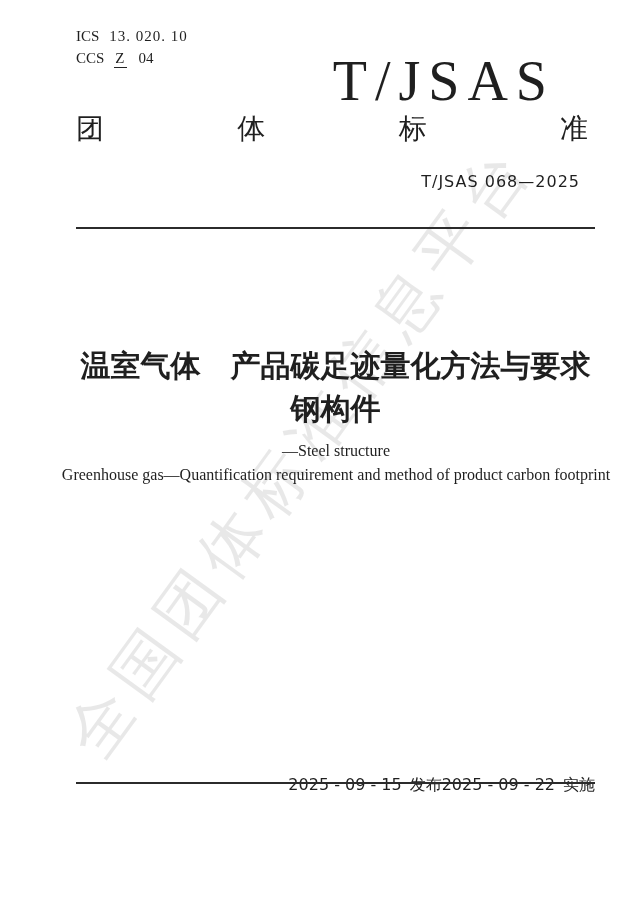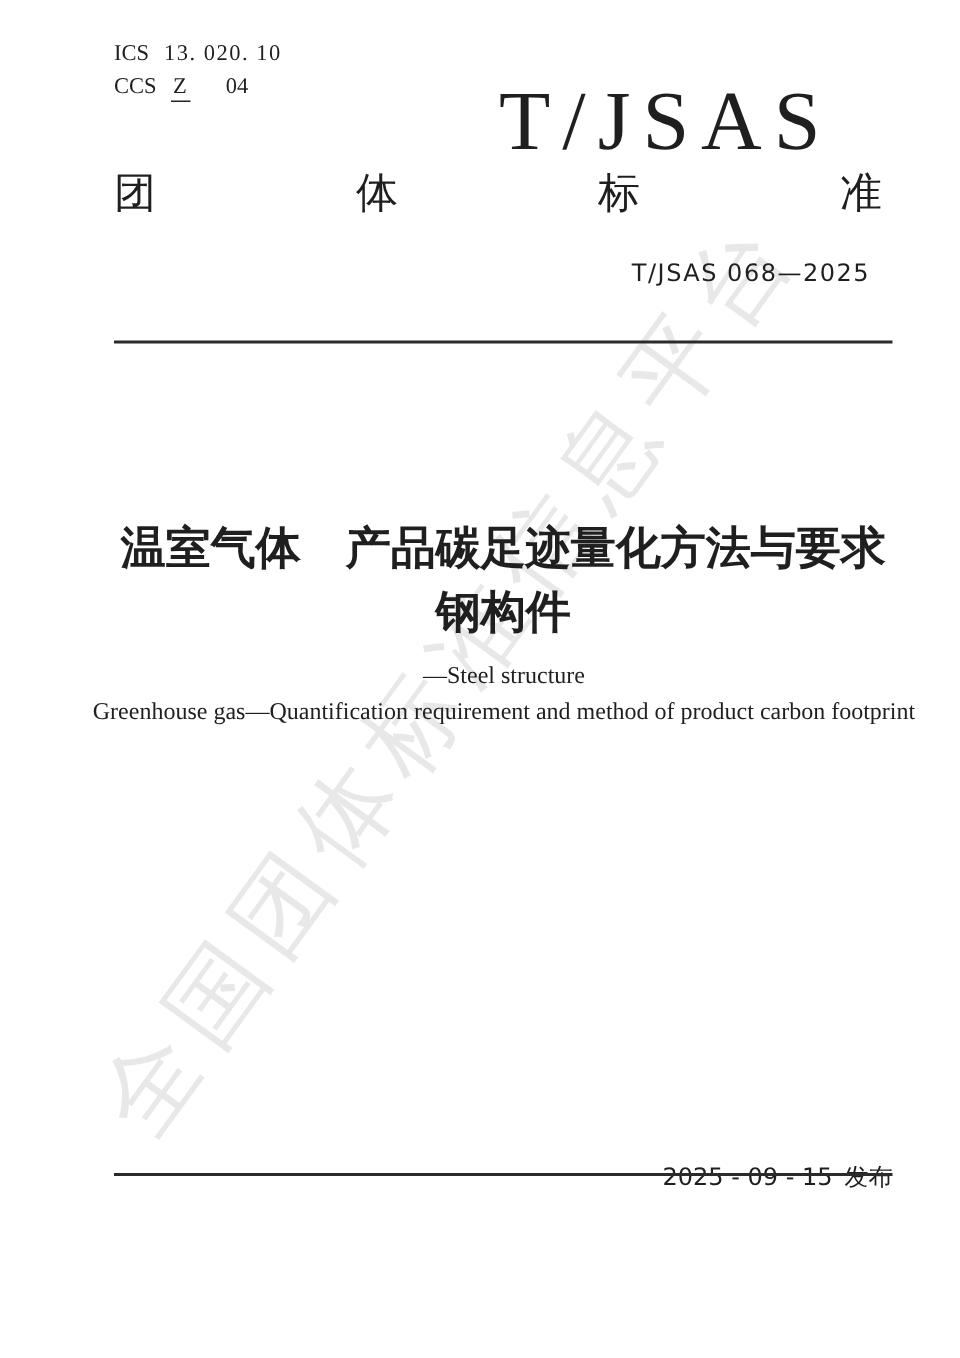--- a/index.html
+++ b/index.html
@@ -31,21 +31,21 @@
   .content { position:absolute; inset:0; z-index:1; }
 
   
   .ics-block {
     position:absolute; left:76px; top:25px;
     font-size:15px; line-height:22px;
     font-family:"Liberation Serif", serif;
   }
   .ics-row span.val { margin-left:10px; letter-spacing:1px;margin-top:11px; }
   .ccs-class { border-bottom:1.5px solid #222; padding:0 1px 1px 1px; }
-  .ccs-num { margin-left:24px; }
+  .ccs-num { margin-left:12px; }
 
   .logo {
     position:absolute; top:53px; right:85px;
     font-size:56px; line-height:1; font-weight:normal;
     letter-spacing:8px;
     font-family:"Liberation Serif", serif;
   }
 
   .doc-type {
     position:absolute; left:76px; top:112px; width:512px;
@@ -138,19 +138,22 @@
 
     <div class="title-en">
       <div>—Steel structure</div>
       <div>Greenhouse gas—Quantification requirement and method of product carbon footprint</div>
     </div>
 
     <div class="dates-row">
       <div>
         <span>2025 - 09 - 15</span><span class="lbl">发布</span>
       </div>
+      <div>
+        <span>2025 - 09 - 22</span><span class="lbl">实施</span>
+      </div>
     </div>
 
     <div class="rule-bottom"></div>
 
 
   </div>
 </div>
 
 </body></html>

